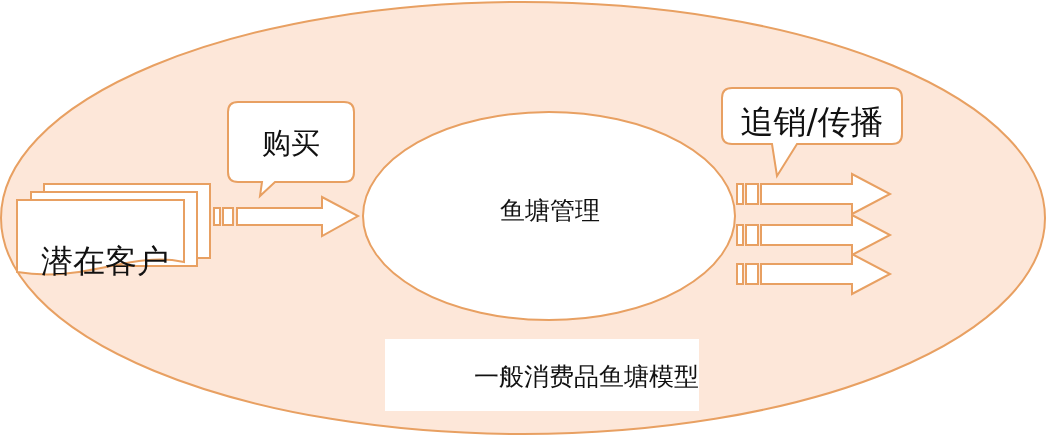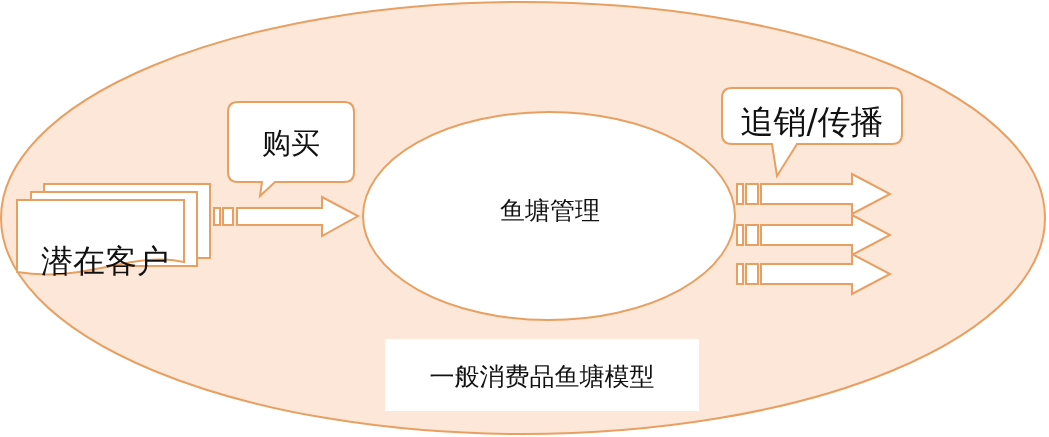--- a/index.html
+++ b/index.html
@@ -50,13 +50,13 @@
     </g>
   </g>
 
   <rect x="385" y="339" width="314" height="72" fill="#fff"></rect>
 </svg>
 
 <div class="lbl" style="left:40px; top:218px; width:130px; font-size:32px;margin-top:22px;">潜在客户</div>
 <div class="lbl" style="left:238px; top:124px; width:106px; font-size:29px;">购买</div>
 <div class="lbl" style="left:460px; top:194px; width:180px; font-size:25px;">鱼塘管理</div>
 <div class="lbl" style="left:728px; top:100px; width:168px; font-size:33px;">追销/传播</div>
-<div class="lbl" style="left:385px; top:360px; width:314px; font-size:25px;">一般消费品鱼塘模型</div>
+<div class="lbl" style="left:385px; top:360px; width:314px; font-size:25px;text-align:right;">一般消费品鱼塘模型</div>
 
 </body></html>

